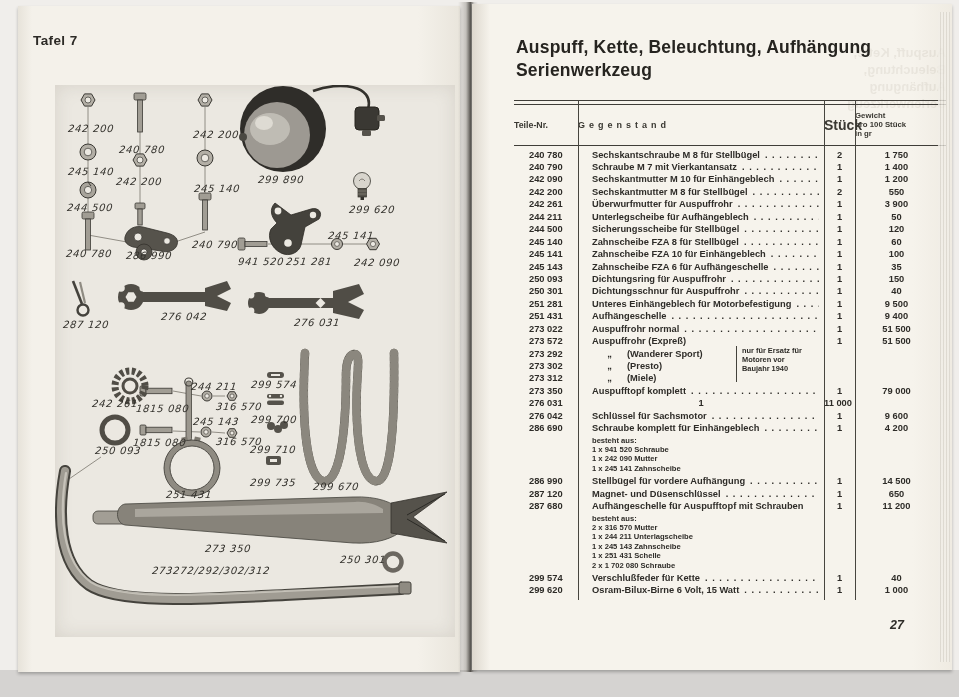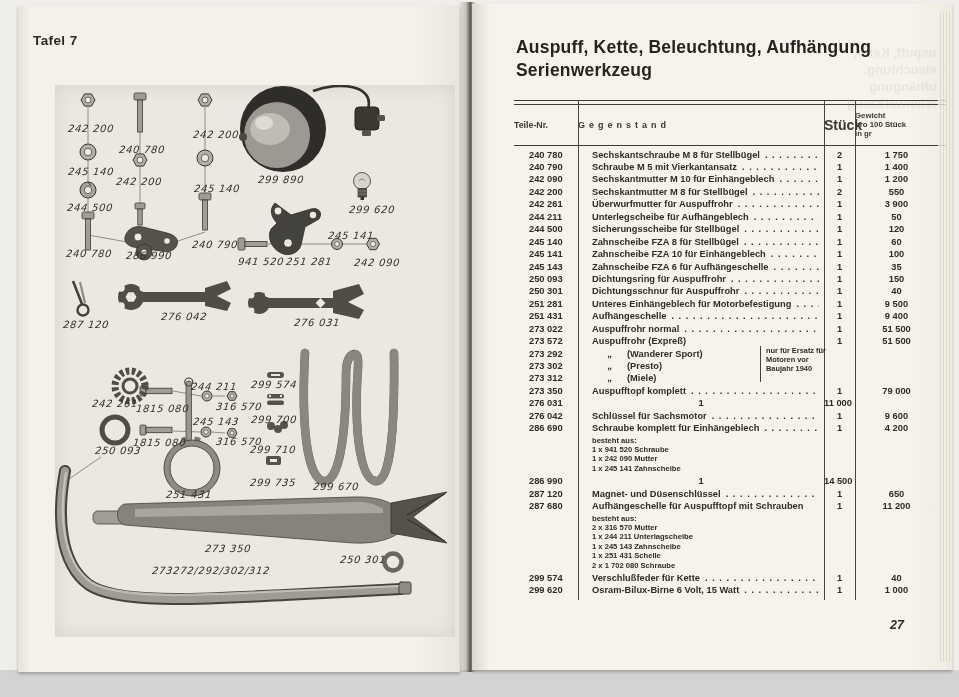--- a/index.html
+++ b/index.html
@@ -45,21 +45,21 @@
     font-size:9.3px;font-weight:bold;}
   .td-part{padding-left:15px;white-space:nowrap;}
   .td-item{display:flex;white-space:nowrap;overflow:hidden;padding-left:14px;position:relative;}
   .tr-variant .td-item{overflow:visible;}
   .dots{flex:1;overflow:hidden;white-space:nowrap;margin:0 5px;}
   .dots::before{content:". . . . . . . . . . . . . . . . . . . . . . . . . . . . . .";letter-spacing:1px;}
   .td-qty{text-align:center;}
   .td-wt{text-align:center;padding-right:8px;white-space:nowrap;}
   .ditto{width:35px;text-align:center;}
   .note{position:absolute;left:158px;top:-2px;width:84px;border-left:1.3px solid #44423c;
-    padding-left:5px;font-size:7.4px;line-height:9.2px;font-weight:bold;height:36px;margin-left:24px;}
+    padding-left:5px;font-size:7.4px;line-height:9.2px;font-weight:bold;height:36px;}
   .sub{margin-left:78px;font-size:7.6px;line-height:9.4px;font-weight:bold;padding:1px 0 2px 0;}
   .sub .sub-line{white-space:nowrap;}
   #page-number{position:absolute;right:48px;top:614px;font-size:12.5px;font-weight:bold;
     font-style:italic;color:#2f2d29;}
 </style>
 </head>
 <body>
 
 <div id="stage">
   <div class="scan-strip"></div>
@@ -320,21 +320,21 @@
             <span class="td-item">
               <span>Sechskantschraube M 8 für Stellbügel</span>
               <span class="dots"></span>
             </span>
             <span class="td-qty">2</span>
             <span class="td-wt">1 750</span>
           </div>
           <div class="tr">
             <span class="td-part">240 790</span>
             <span class="td-item">
-              <span>Schraube M 5 mit Vierkantansatz</span>
+              <span>Schraube M 7 mit Vierkantansatz</span>
               <span class="dots"></span>
             </span>
             <span class="td-qty">1</span>
             <span class="td-wt">1 400</span>
           </div>
           <div class="tr">
             <span class="td-part">242 090</span>
             <span class="td-item">
               <span>Sechskantmutter M 10 für Einhängeblech</span>
               <span class="dots"></span>
@@ -523,20 +523,24 @@
             <span class="td-wt">4 200</span>
           </div>
           <div class="sub">
             <div>besteht aus:</div>
             <div class="sub-line">1 x 941 520 Schraube</div>
             <div class="sub-line">1 x 242 090 Mutter</div>
             <div class="sub-line">1 x 245 141 Zahnscheibe</div>
           </div>
           <div class="tr">
             <span class="td-part">286 990</span>
+            <span class="td-item">
+              <span>Stellbügel für vordere Aufhängung</span>
+              <span class="dots"></span>
+            </span>
             <span class="td-qty">1</span>
             <span class="td-wt">14 500</span>
           </div>
           <div class="tr">
             <span class="td-part">287 120</span>
             <span class="td-item">
               <span>Magnet- und Düsenschlüssel</span>
               <span class="dots"></span>
             </span>
             <span class="td-qty">1</span>

